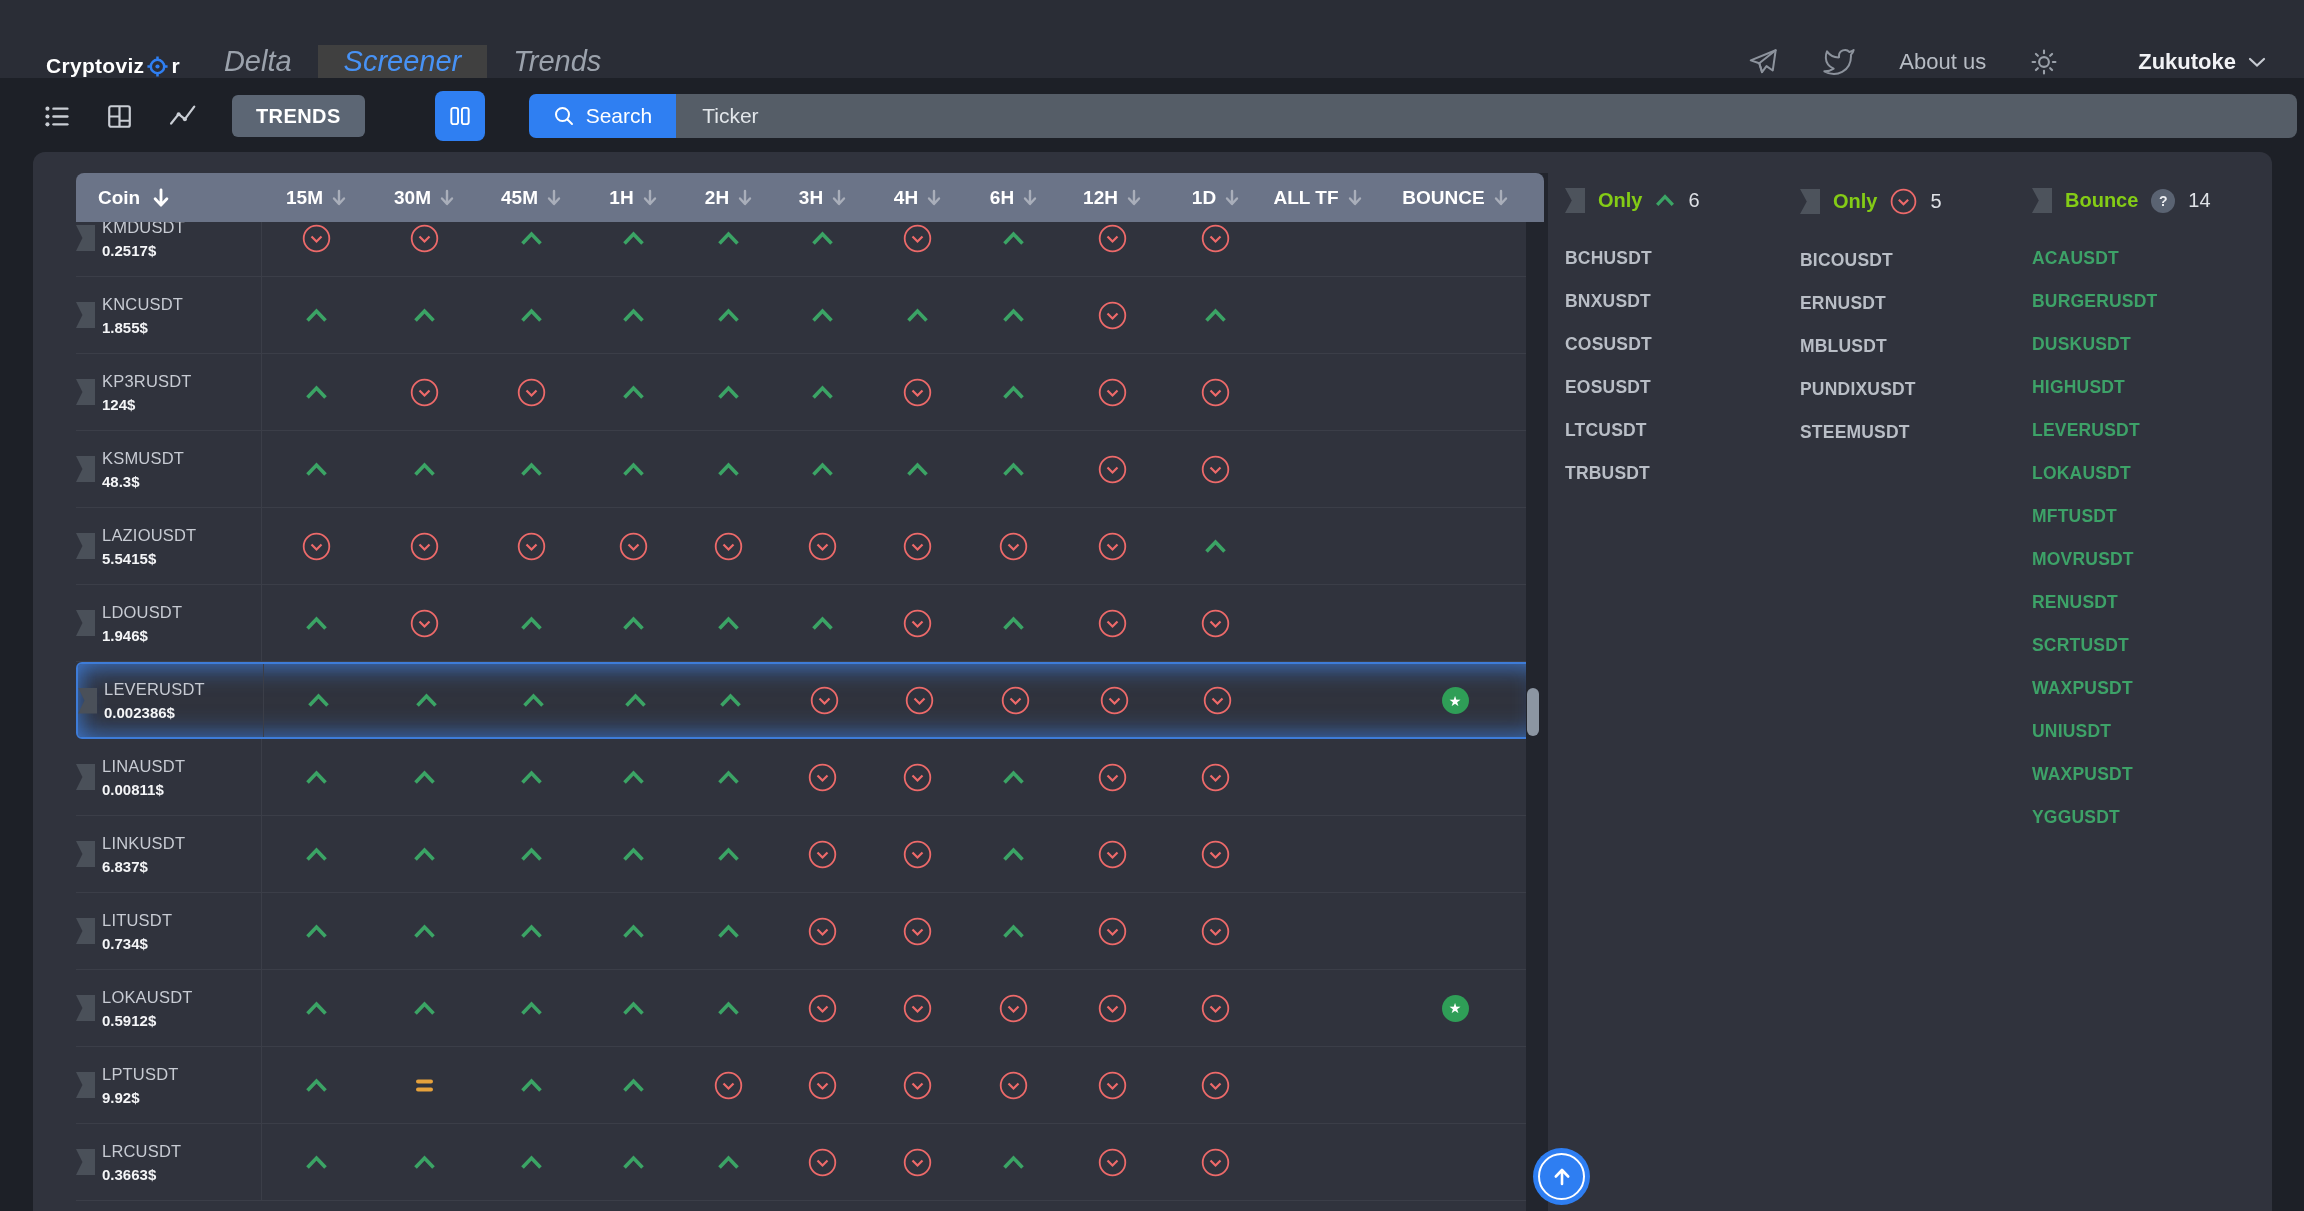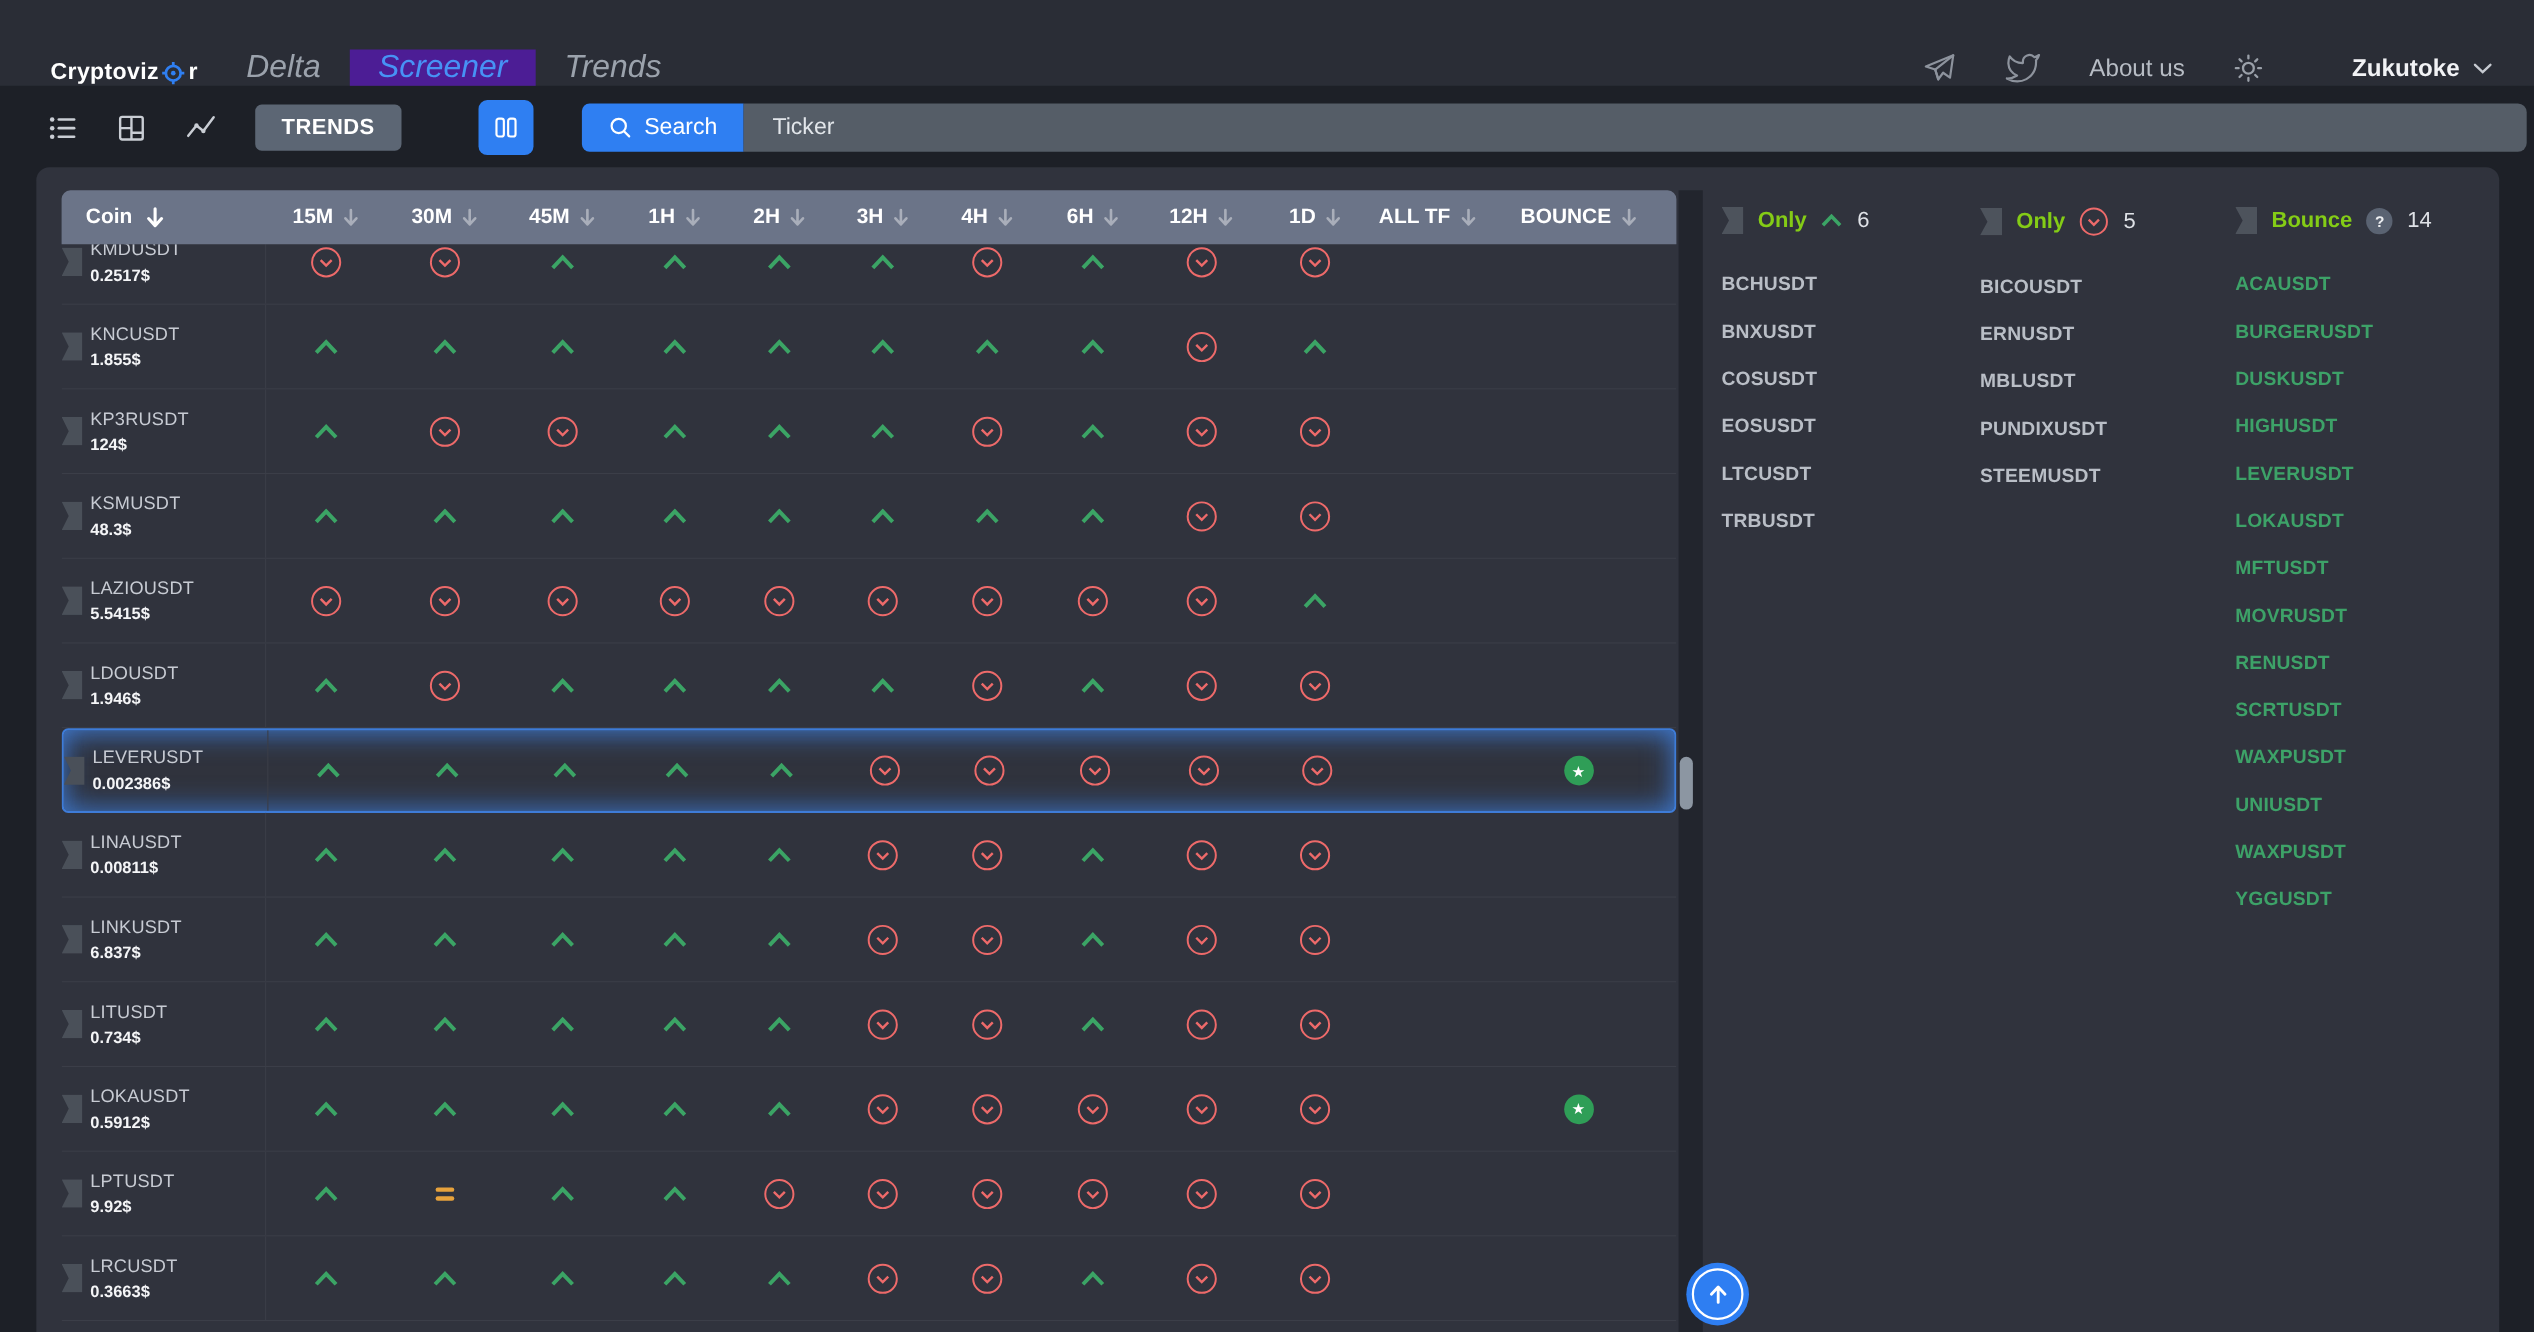--- a/index.html
+++ b/index.html
@@ -5,41 +5,41 @@
   * { margin:0; padding:0; box-sizing:border-box; }
   html,body { width:2304px; height:1211px; overflow:hidden; }
   body { background:#1d2027; font-family:"Liberation Sans", sans-serif; position:relative; }
 
   
   .navbar { position:absolute; top:0; left:0; right:0; height:78px; background:#2a2d36; display:flex; align-items:flex-end; z-index:10; }
   .logo { display:flex; align-items:center; gap:2px; margin-left:46px; margin-right:18px; cursor:pointer; }
   .logo-text { color:#fff; font-size:21px; font-weight:800; letter-spacing:.3px; }
   .tabs { display:flex; align-items:stretch; }
   .tab { display:flex; align-items:center; padding:0 26px; font-size:29px; color:#9ba2ac; cursor:pointer;font-style:italic; }
-  .tab.active { background:#4c1d95; color:#4792f5; }
+  .tab.active { background:#404040; color:#4792f5; }
   .nav-right { margin-left:auto; display:flex; align-items:center; gap:44px; margin-right:38px; }
   .nav-icon { color:#8d939d; display:flex; align-items:center; cursor:pointer; }
   .about { color:#b7bcc4; font-size:22px; cursor:pointer; }
   .user { display:flex; align-items:center; gap:12px; color:#f1f2f5; font-size:22px; font-weight:bold; cursor:pointer;margin-left:36px; }
 
   
   .toolbar { position:absolute; top:78px; left:0; right:0; height:76px; display:flex; align-items:center; padding-left:42px; padding-right:7px; }
   .tool-icon { color:#c9cdd4; display:flex; align-items:center; margin-right:34px; cursor:pointer; }
   .btn-trends { margin-left:0px; background:#5c6674; color:#fff; font-size:20px; font-weight:600; letter-spacing:.4px; border:none; border-radius:6px; height:42px; padding:0 24px; cursor:pointer; font-family:inherit; }
   .btn-columns { margin-left:70px; width:50px; height:50px; background:#2f7ff2; border:none; border-radius:8px; display:flex; align-items:center; justify-content:center; cursor:pointer; }
   .search-group { margin-left:44px; flex:1; height:44px; display:flex; }
   .btn-search { background:#2f7ff2; border:none; border-radius:7px 0 0 7px; color:#fff; font-size:21px; font-family:inherit; display:flex; align-items:center; gap:11px; padding:0 24px; cursor:pointer; }
   .ticker-input { flex:1; background:#555d67; border:none; outline:none; border-radius:0 8px 8px 0; color:#eceff2; font-size:21px; font-family:inherit; padding:0 26px; }
   .ticker-input::placeholder { color:#e2e6ea; opacity:1; }
 
   
   .content { position:absolute; left:33px; top:152px; width:2239px; bottom:0; background:#30333d; border-radius:12px 12px 0 0; }
 
   
-  .table-wrap { position:absolute; left:23px; top:21px; width:1468px; bottom:0; }
+  .table-wrap { position:absolute; left:43px; top:21px; width:1468px; bottom:0; }
   .thead, .row { display:grid; grid-template-columns:186px 108px 108px 106px 98px 93px 95px 95px 97px 100px 107px 97px minmax(0,1fr); }
   .thead { position:relative; z-index:2; height:49px; background:#6b7488; border-radius:8px 8px 0 0; align-items:center; }
   .th { display:flex; align-items:center; justify-content:center; gap:9px; color:#fff; font-size:19px; font-weight:bold; cursor:pointer; }
   .th-coin { justify-content:flex-start; padding-left:22px; gap:14px; }
   .sort-arrow { color:rgba(255,255,255,.42); display:flex; }
   .th-coin .sort-arrow { color:#fff; transform:scale(1.18); }
   .tbody { position:absolute; top:49px; left:0; right:0; bottom:0; overflow:hidden; }
   .row { height:77px; align-items:center; border-bottom:1px solid #3b3e48; position:relative; cursor:pointer; }
   .row.partial { margin-top:-22px; }
   .row.selected { border:2px solid #3e7cd8; border-radius:6px;

